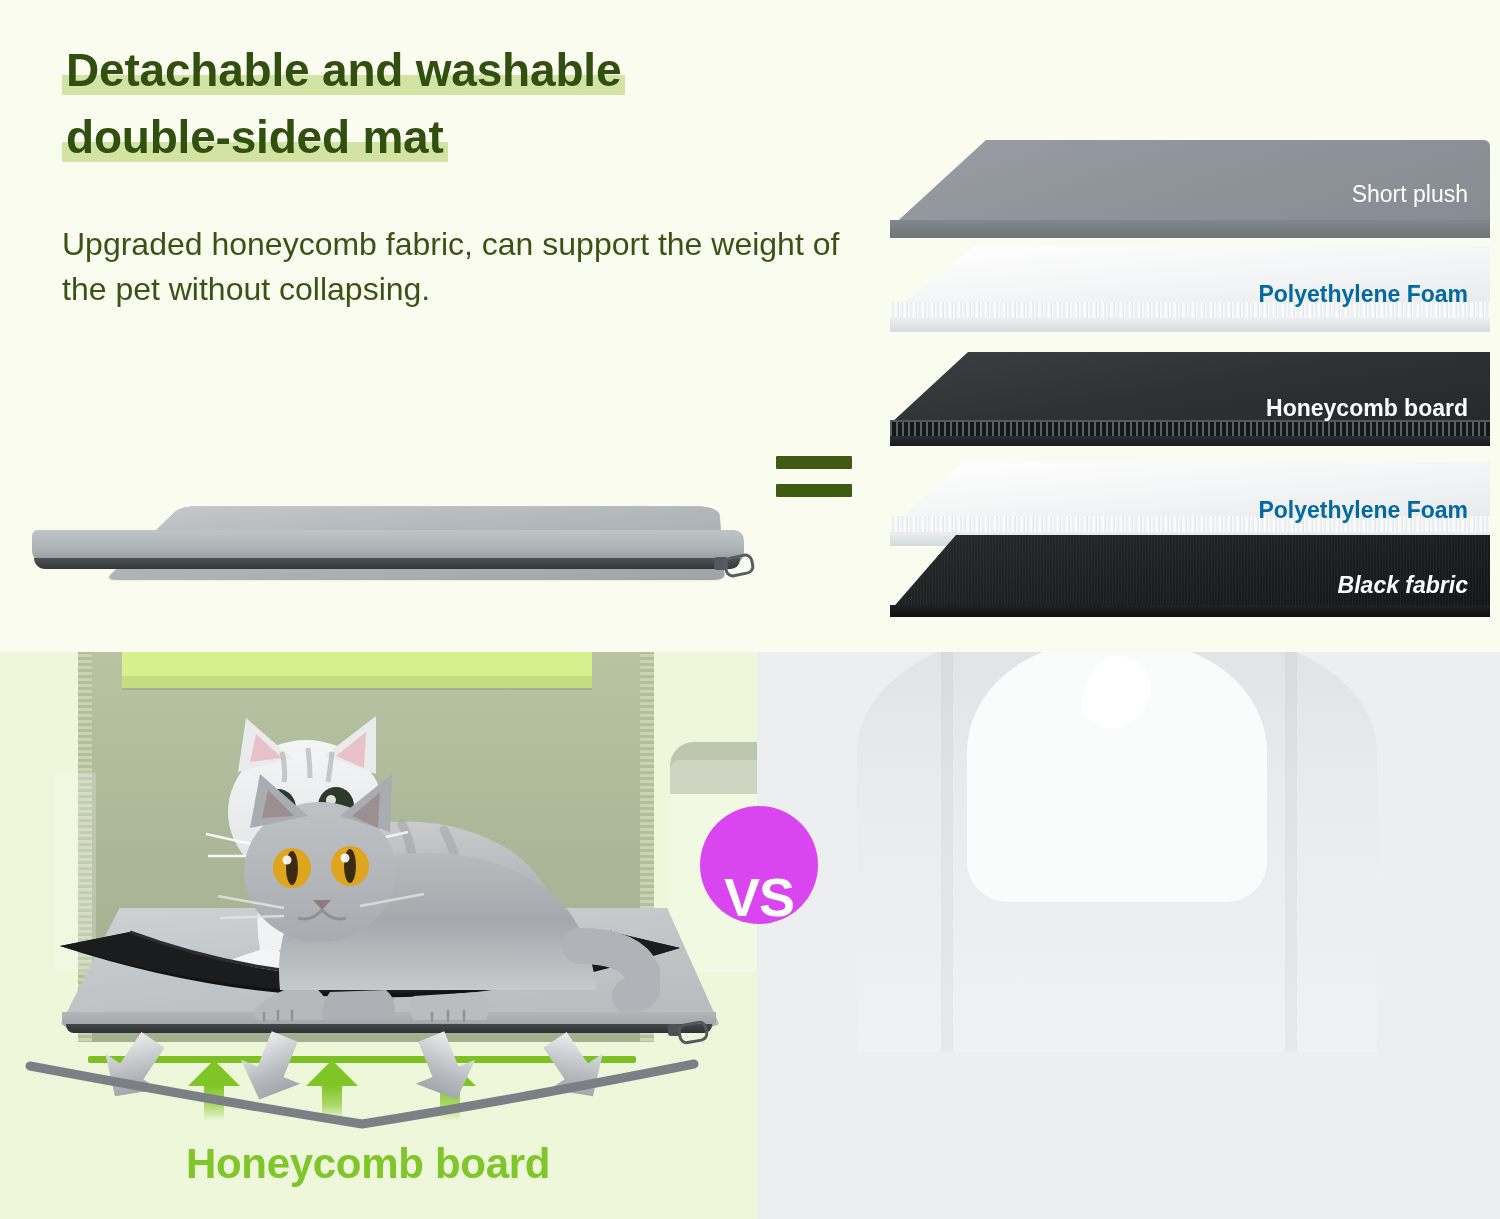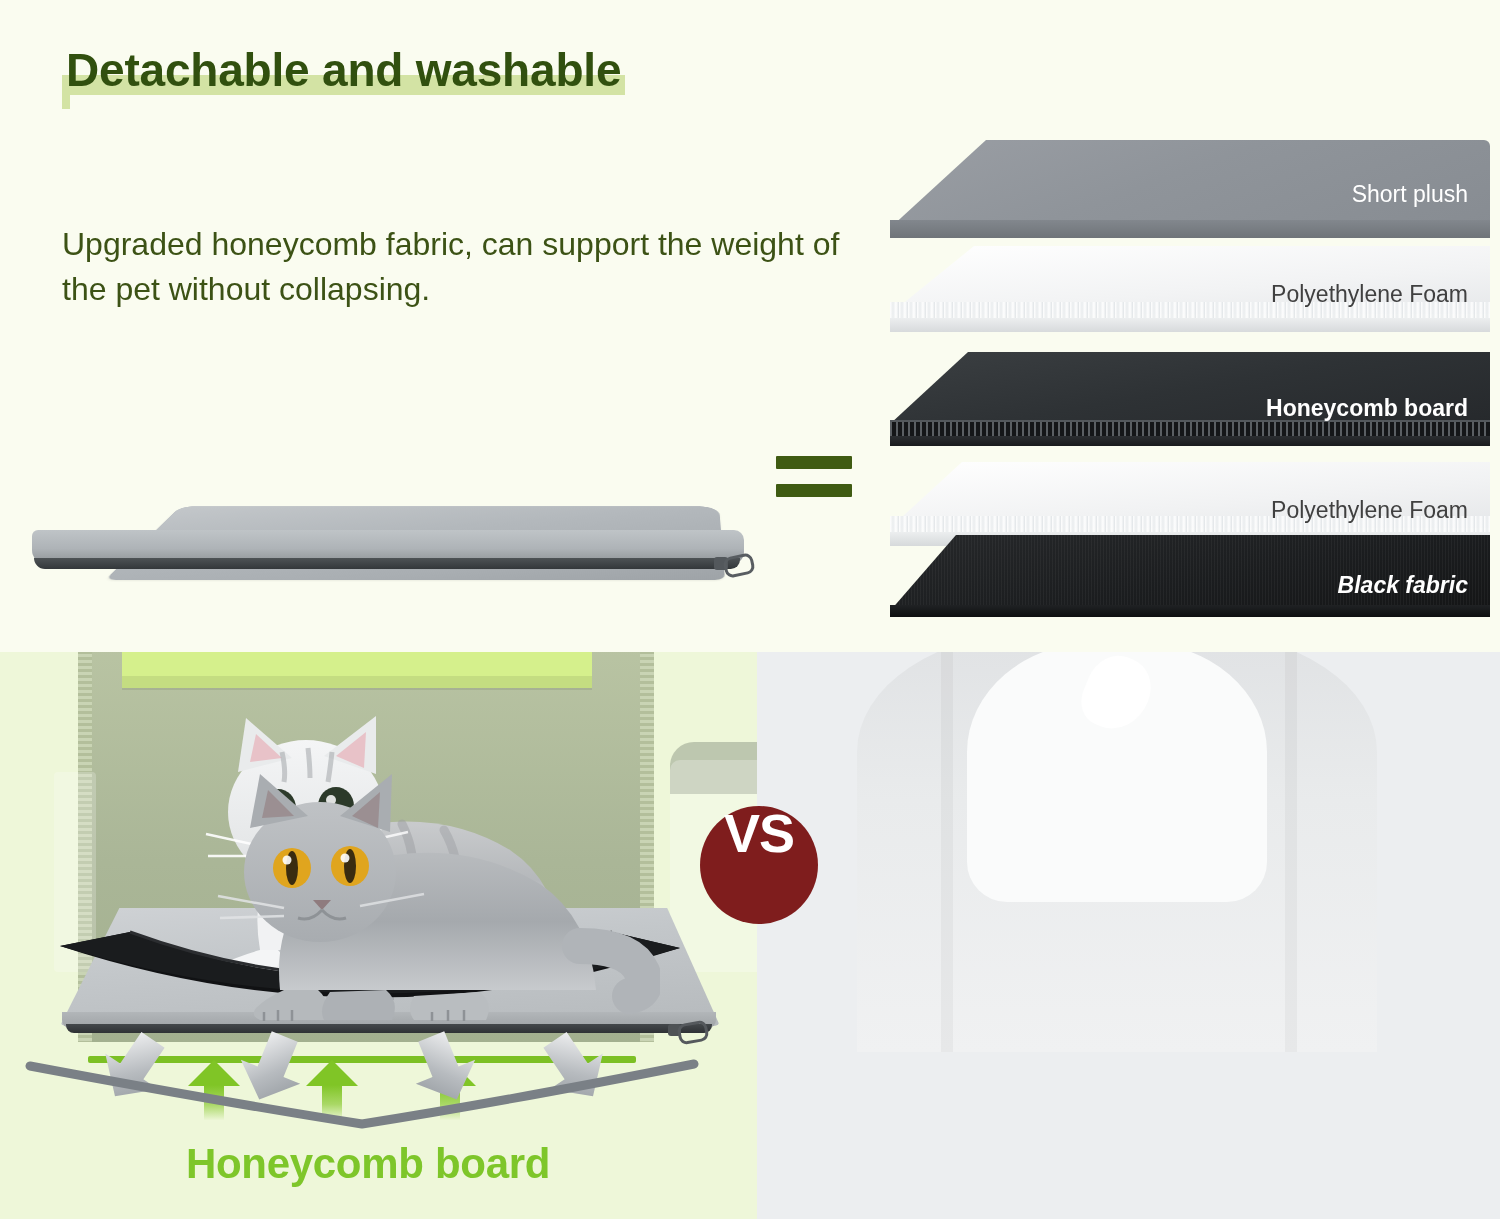--- a/index.html
+++ b/index.html
@@ -163,21 +163,21 @@
   .layer .lbl {
     position: absolute;
     right: 22px;
     top: 50%;
     transform: translateY(-50%);
     font-size: 23px;
     white-space: nowrap;
     z-index: 5;
   }
   .lbl.white { color: #ffffff; font-weight: normal; }
-  .lbl.green { color: #404040; font-weight: normal; }
+  .lbl.green { color: #0369a1; font-weight: bold; }
   .lbl.bold  { font-weight: bold; }
 
   
   .l1 { top: 0; height: 108px; }
   .l1 .top-face {
     position: absolute;
     left: 0; top: 0;
     width: 600px; height: 88px;
     background: linear-gradient(160deg, #9a9ea4 0%, #8f949a 45%, #878c92 100%);
     clip-path: polygon(16% 0%, 100% 0%, 100% 100%, 0% 100%);
@@ -546,23 +546,23 @@
   }
 
   
   .vs-badge {
     position: absolute;
     left: 700px;
     top: 806px;
     width: 118px;
     height: 118px;
     border-radius: 50%;
-    background: #7f1d1d;
+    background: #d946ef;
     display: flex;
-    align-items: flex-start;
+    align-items: flex-end;
     justify-content: center;
     z-index: 30;
   }
   .vs-badge span {
     color: #ffffff;
     font-size: 54px;
     font-weight: bold;
     letter-spacing: -1px;
     line-height: 1;
   }
@@ -575,20 +575,21 @@
   <div class="top-section">
 
     <div class="headline">
       <div class="headline-line">
         <span class="hl-bg"></span>
         <span class="hl-txt">Detachable and washable</span>
       </div>
       <br>
       <div class="headline-line">
         <span class="hl-bg"></span>
+        <span class="hl-txt">double-sided mat</span>
       </div>
     </div>
 
     <div class="subhead">Upgraded honeycomb fabric, can support the weight of the pet without collapsing.</div>
 
     <div class="mat-photo">
       <div class="mat-body"></div>
       <div class="mat-front"></div>
       <div class="mat-base"></div>
       <div class="mat-zip">

